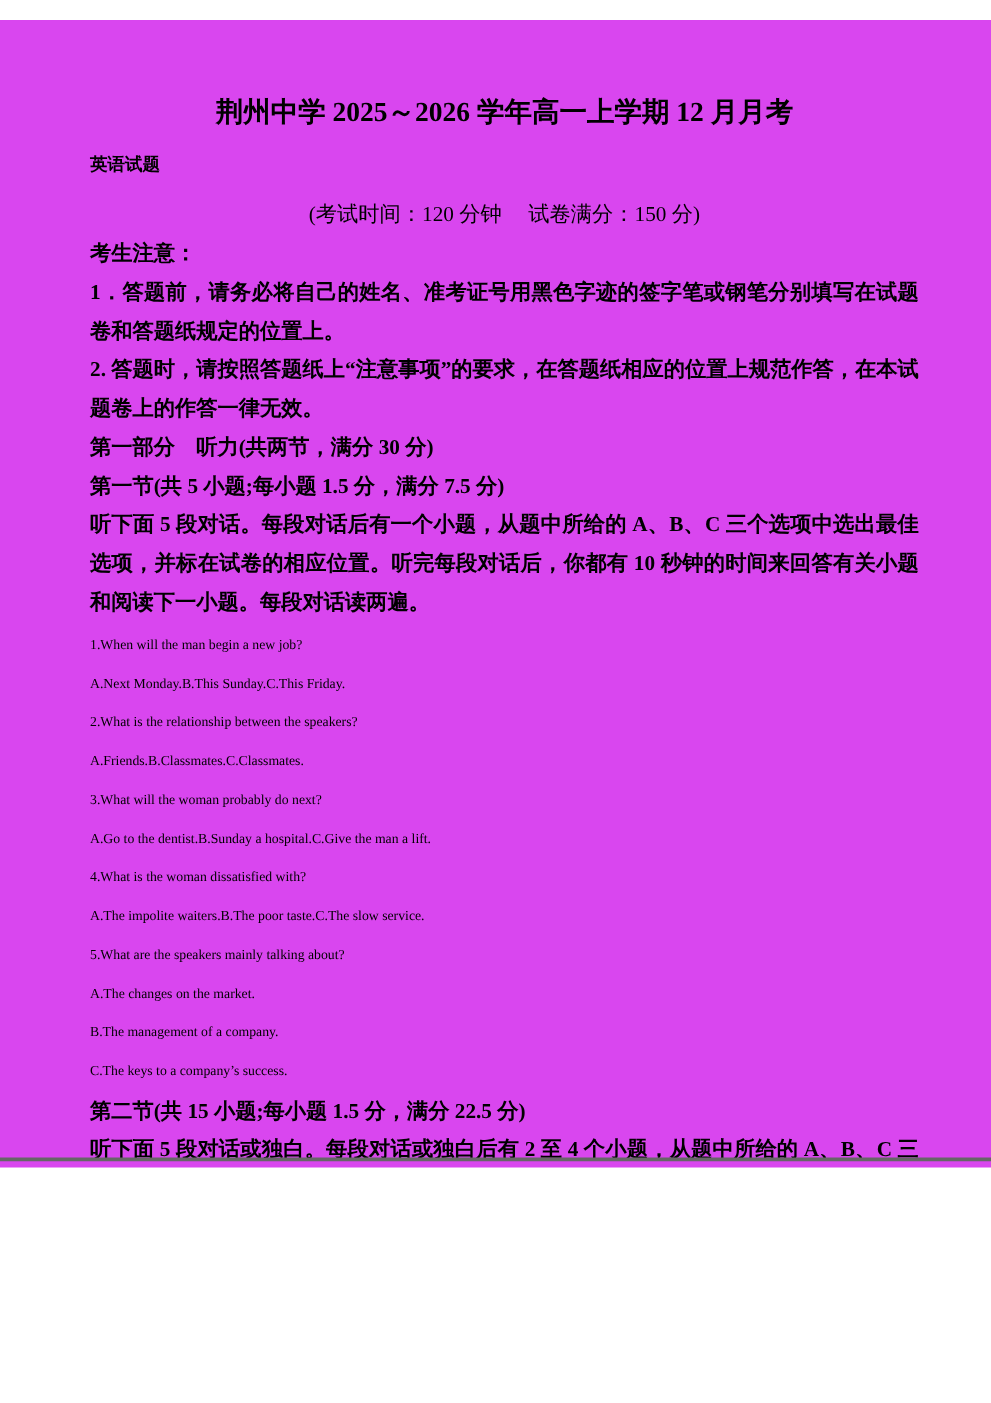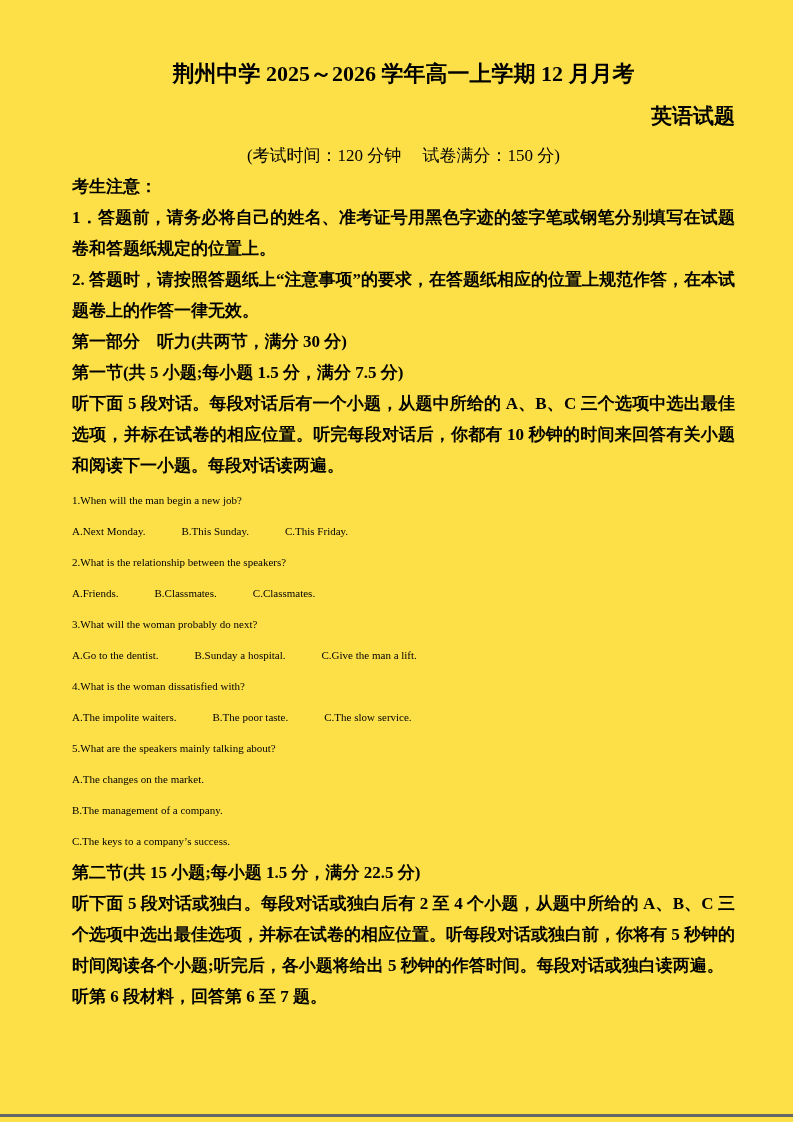--- a/index.html
+++ b/index.html
@@ -3,40 +3,40 @@
 <meta charset="utf-8">
 <style>
   html, body {
     margin: 0;
     padding: 0;
     background: #ffffff;
   }
   .page {
     position: relative;
     width: 793px;
-    height: 1122px;
-    margin: 0 auto;
-    background: #fde047;
+    height: 918px;
+    margin: 16px auto;
+    background: #d946ef;
     box-sizing: border-box;
     padding: 57px 58px 0 72px;
     font-family: "Liberation Serif", "DejaVu Serif", serif;
     color: #000000;
     overflow: hidden;
   }
   .title {
     font-size: 22px;
     font-weight: 700;
     text-align: center;
     line-height: 34px;
     margin: 0;
   }
   .subtitle {
-    font-size: 21px;
+    font-size: 14px;
     font-weight: 700;
-    text-align: right;
+    text-align: left;
     line-height: 33px;
     margin: 9px 0 0 0;
   }
   .exam-info {
     font-size: 17px;
     font-weight: 400;
     text-align: center;
     line-height: 30px;
     margin-top: 8px;
   }
@@ -53,21 +53,20 @@
     font-size: 11px;
     font-weight: 400;
     line-height: 31px;
   }
   .q-list {
     margin-top: 4px;
   }
   .opts {
     display: flex;
     flex-wrap: wrap;
-    column-gap: 36px;
   }
   .bottom-line {
     position: absolute;
     left: 0;
     right: 0;
     bottom: 5px;
     height: 3px;
     background: #666666;
   }
 </style>

